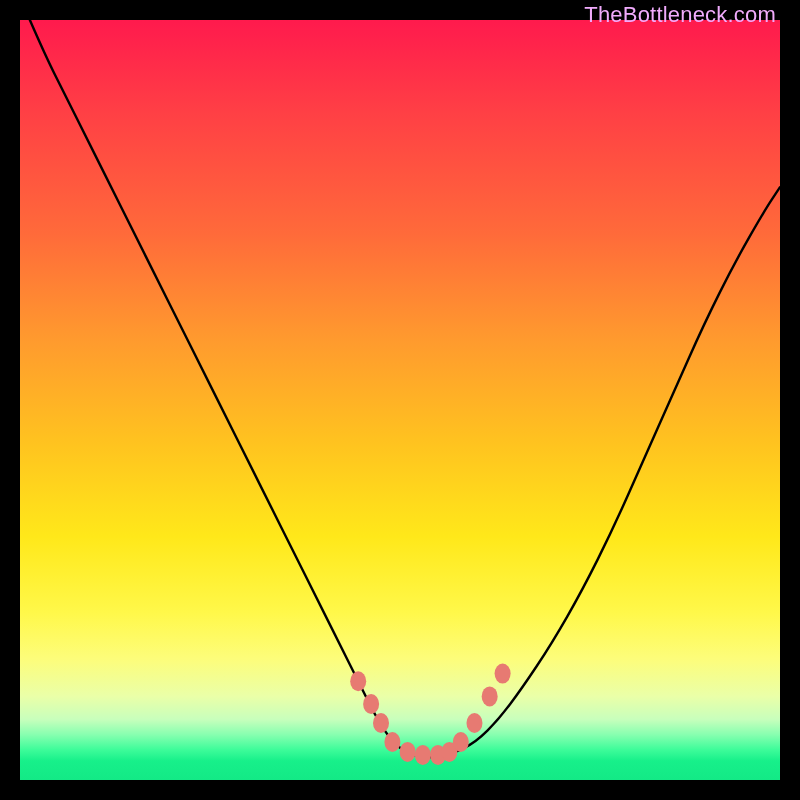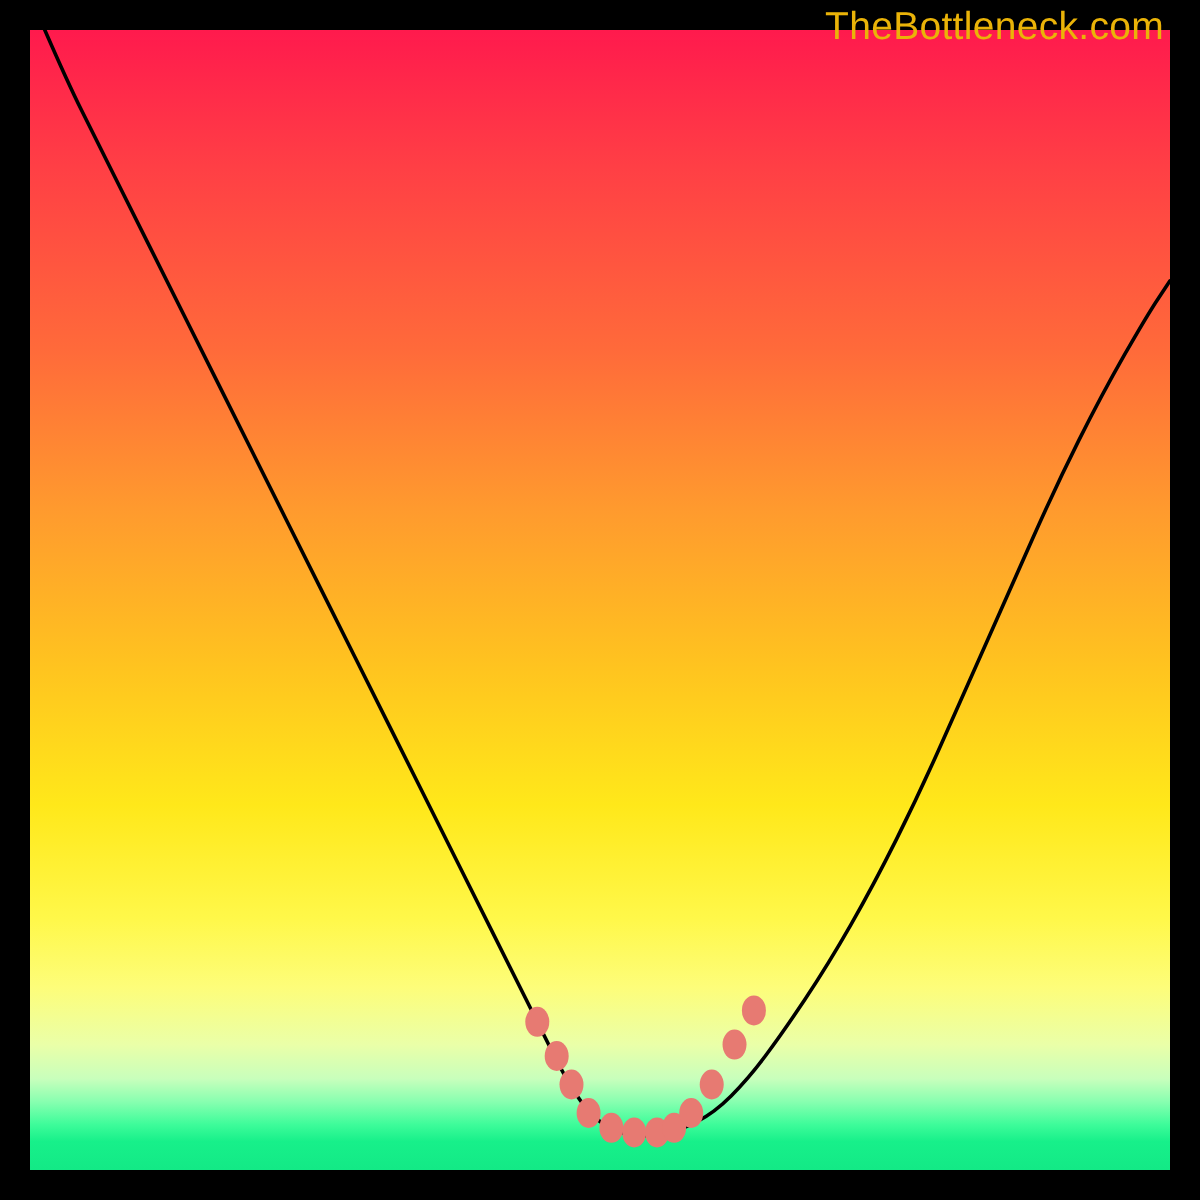--- a/index.html
+++ b/index.html
@@ -40,22 +40,22 @@
       #3efc9a 96%,
       #17f08a 97.5%,
       #13e986 100%
     );
     overflow: hidden;
   }
   .watermark {
     position: absolute;
     top: 2px;
     right: 24px;
-    color: #eab308;
-    font-size: 26px;
+    color: #f0abfc;
+    font-size: 22px;
     font-weight: 500;
     letter-spacing: 0.2px;
   }
   svg.curve {
     position: absolute;
     top: 0;
     left: 0;
     width: 760px;
     height: 760px;
   }

